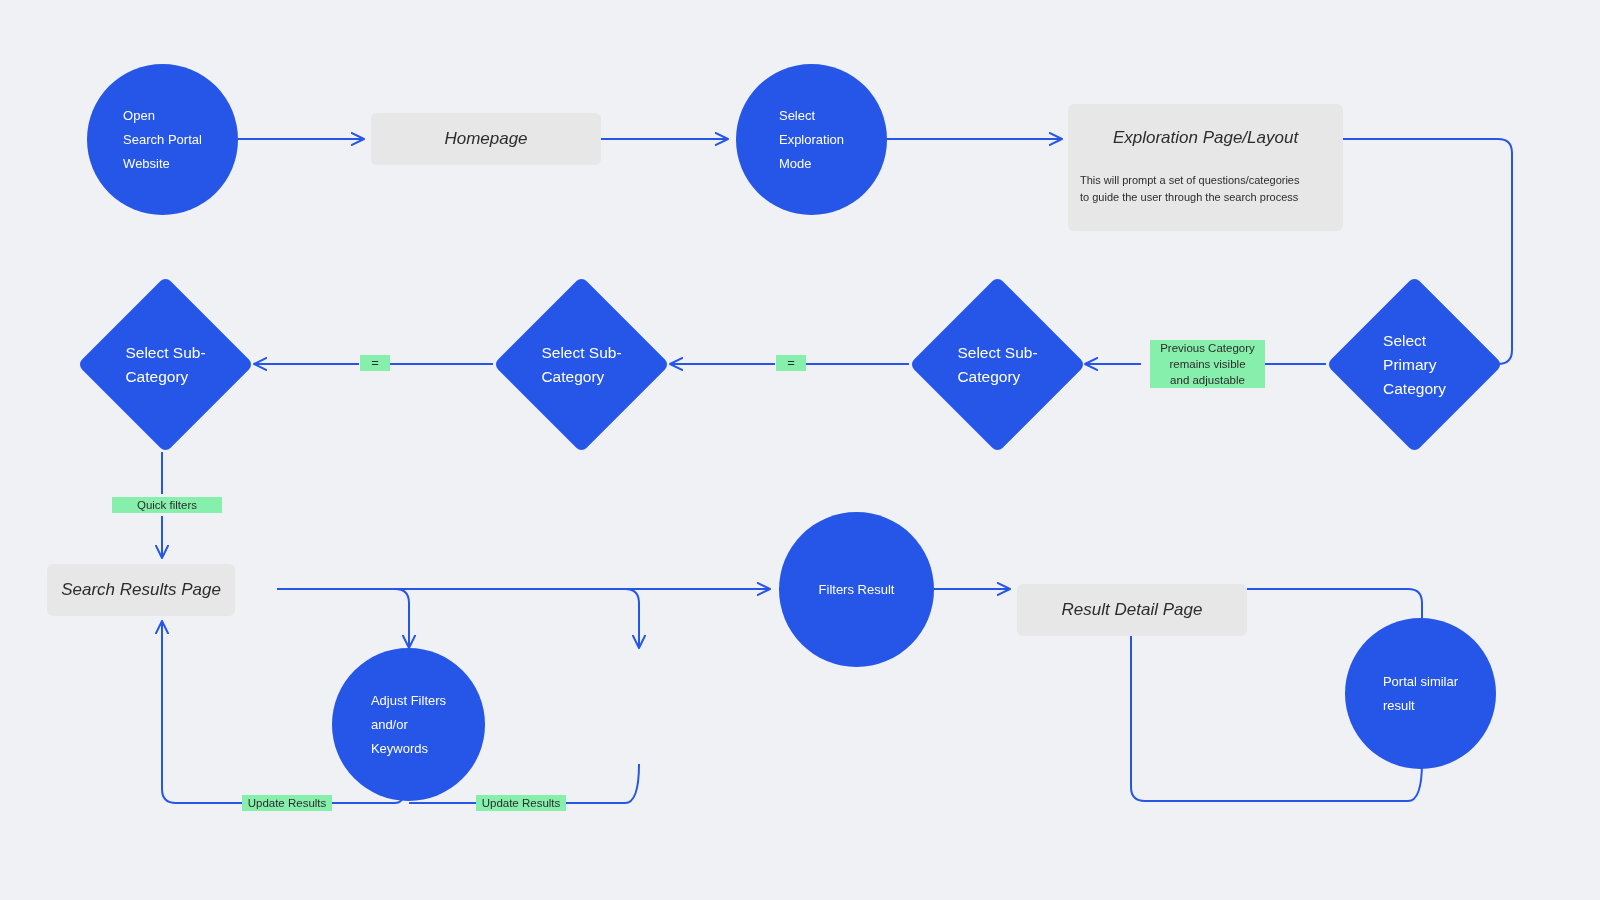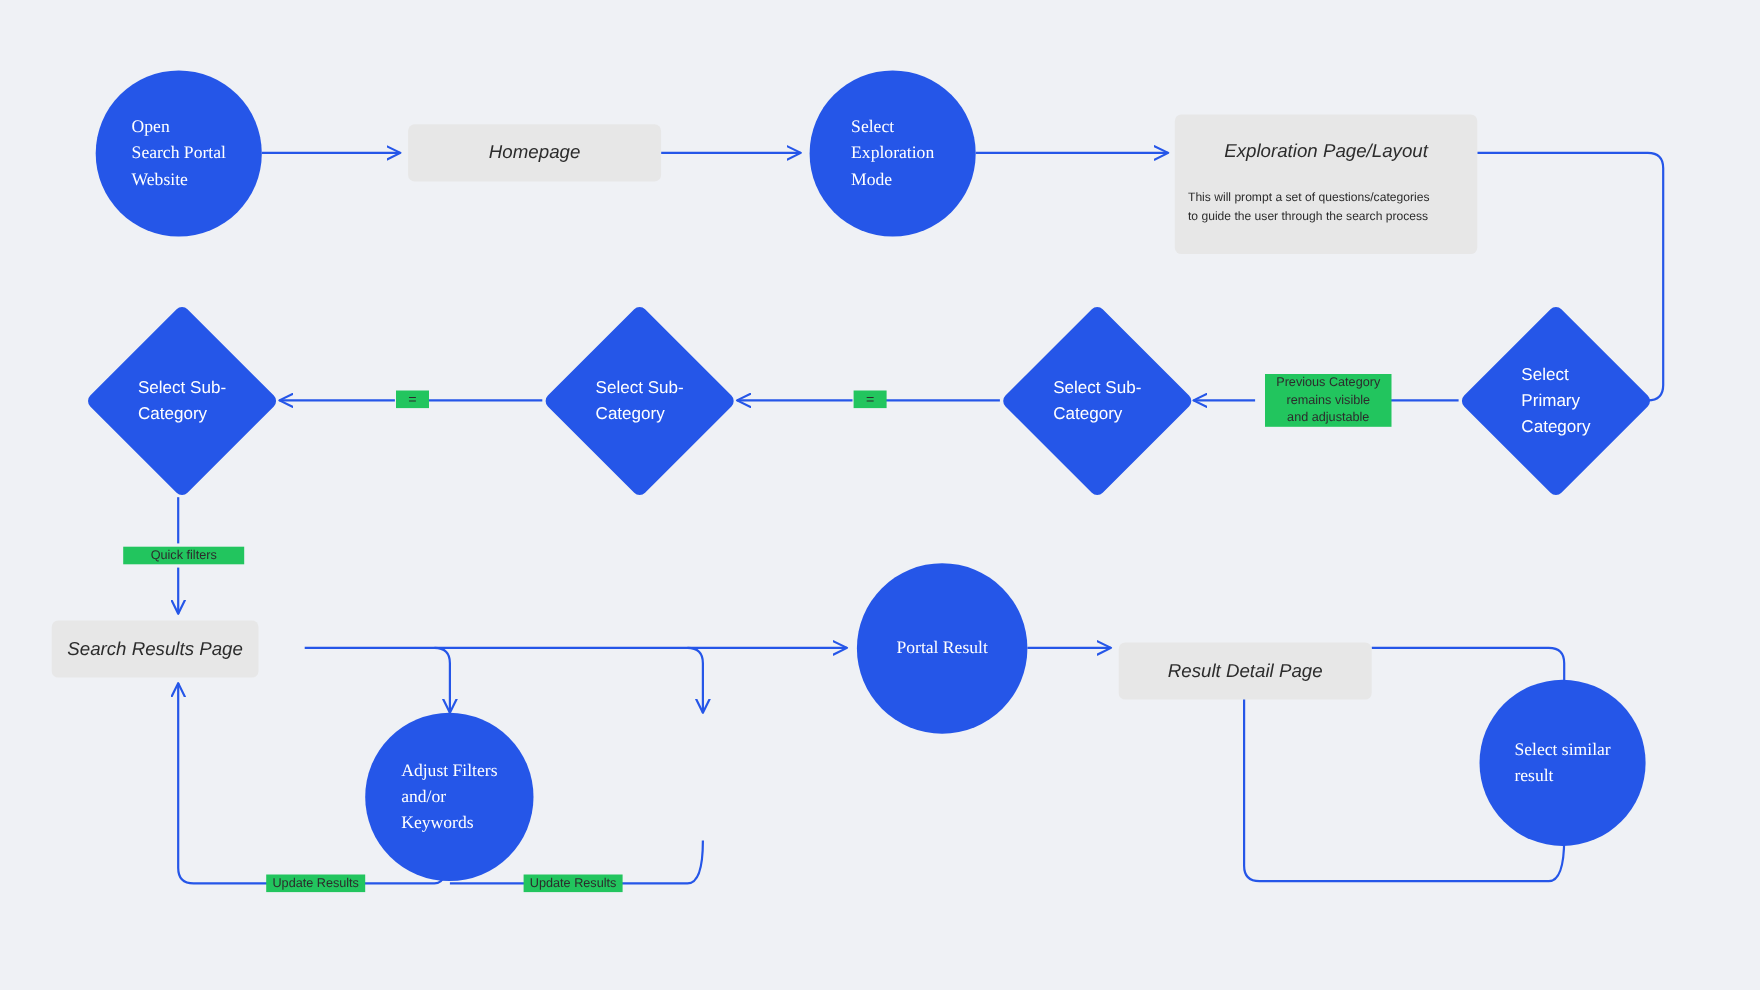--- a/index.html
+++ b/index.html
@@ -33,26 +33,25 @@
     align-items: center;
     justify-content: center;
   }
   
   .circle {
     border-radius: 50%;
     background: #2556e8;
     color: #ffffff;
   }
   .circle .label {
-    font-size: 16px;
+    font-size: 13px;
     line-height: 24px;
     color: #ffffff;
     text-align: left;
     white-space: pre-line;
-    font-family: Liberation Serif, serif;
   }
   .circle.center .label {
     text-align: center;
   }
   
   .rect {
     background: #e7e7e7;
     border-radius: 6px;
     flex-direction: column;
   }
@@ -94,21 +93,21 @@
     text-align: left;
     white-space: pre-line;
     z-index: 2;
   }
   
   .edge-label {
     position: absolute;
     font-size: 11.5px;
     line-height: 16px;
     color: #2c2c2c;
-    background: #22c55e;
+    background: #86efac;
     padding: 0 5px;
     white-space: pre-line;
     text-align: center;
   }
   .edge-label.eq {
     font-size: 13px;
     letter-spacing: 0;
   }
 </style>
 </head>
@@ -216,29 +215,29 @@
   </div>
 
   <div class="node circle" style="left:332px; top:648px; width:153px; height:153px;">
     <span class="label">Adjust Filters
 and/or
 Keywords</span>
   </div>
 
 
   <div class="node circle center" style="left:779px; top:512px; width:155px; height:155px;">
-    <span class="label">Portal Result</span>
+    <span class="label">Filters Result</span>
   </div>
 
   <div class="node rect" style="left:1017px; top:564px; width:230px; height:52px;margin-top:20px;">
     <span class="title">Result Detail Page</span>
   </div>
 
   <div class="node circle" style="left:1345px; top:618px; width:151px; height:151px;">
-    <span class="label">Select similar
+    <span class="label">Portal similar
 result</span>
   </div>
 
   <div class="edge-label" style="left:1150px; top:340px; width:105px;">Previous Category
 remains visible
 and adjustable</div>
 
   <div class="edge-label eq" style="left:776px; top:355px; width:20px;">=</div>
 
   <div class="edge-label eq" style="left:360px; top:355px; width:20px;">=</div>

